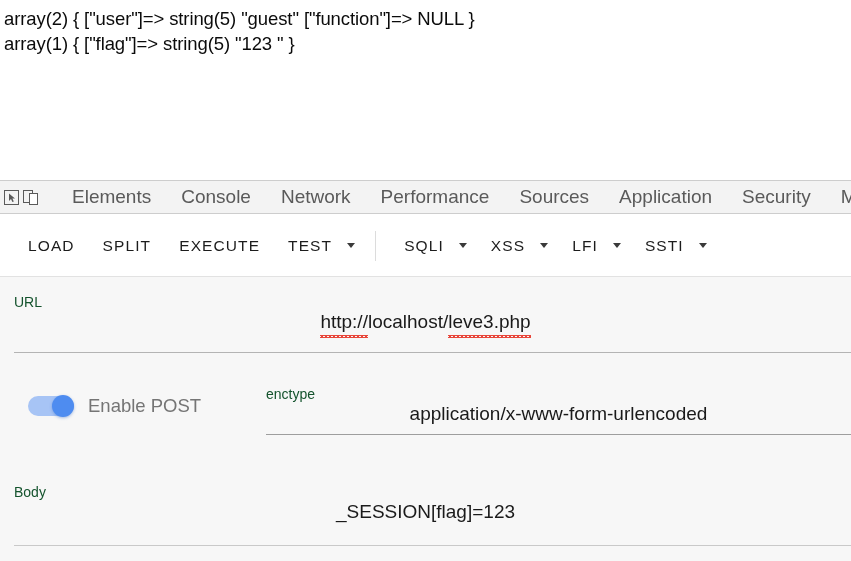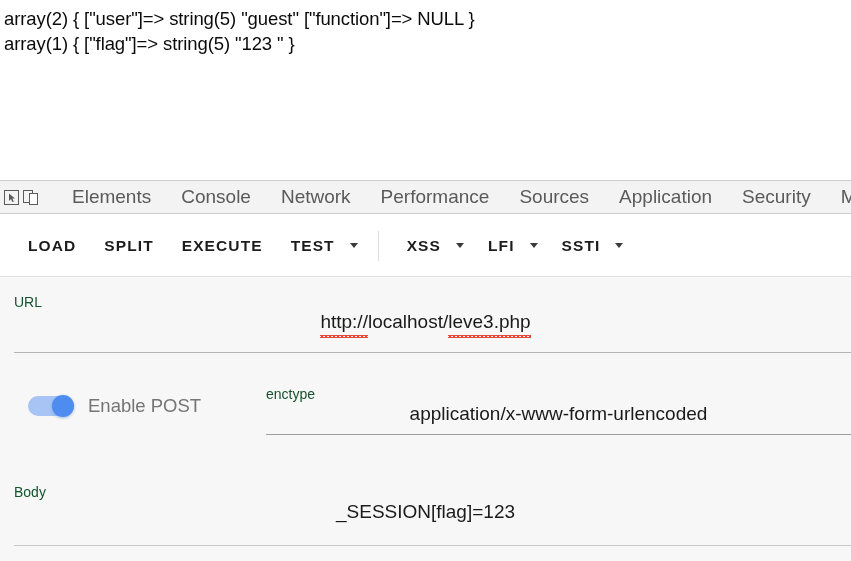--- a/index.html
+++ b/index.html
@@ -57,21 +57,21 @@
   
   .action-bar {
     position: absolute; left: 0; top: 215px; width: 851px; height: 62px;
     background: #ffffff;
     border-bottom: 1px solid #e2e2e2;
     display: flex; align-items: center;
     padding-left: 14px;
   }
   .act-btn {
     font-size: 15.5px;
-    font-weight: 700;
+    font-weight: 400;
     letter-spacing: 1.1px;
     color: #1c1c1c;
     padding: 9px 14px;
     white-space: nowrap;
     cursor: pointer;
     background: none; border: none;
     font-family: "Liberation Sans", sans-serif;
   }
   .act-group { display: flex; align-items: center; }
   .caret {
@@ -219,20 +219,24 @@
     <button class="act-btn">EXECUTE</button>
 
     <div class="act-group">
       <button class="act-btn">TEST</button>
       <span class="caret"></span>
     </div>
 
     <div class="act-sep"></div>
 
     <div class="act-group">
+      <button class="act-btn">SQLI</button>
+      <span class="caret"></span>
+    </div>
+    <div class="act-group">
       <button class="act-btn">XSS</button>
       <span class="caret"></span>
     </div>
     <div class="act-group">
       <button class="act-btn">LFI</button>
       <span class="caret"></span>
     </div>
     <div class="act-group">
       <button class="act-btn">SSTI</button>
       <span class="caret"></span>

